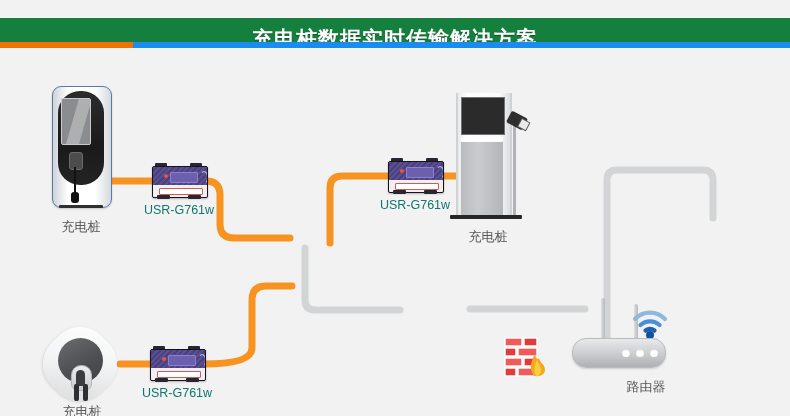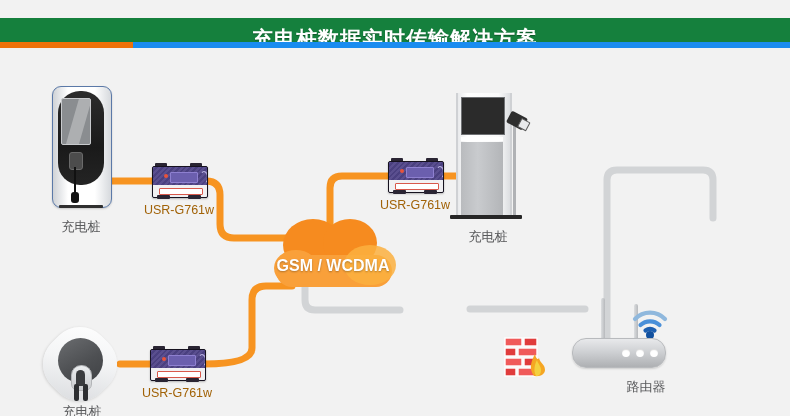--- a/index.html
+++ b/index.html
@@ -191,21 +191,21 @@
     position:absolute;left:682px;top:170px;width:62px;height:56px;border-radius:5px;
     background:linear-gradient(180deg,#fdfdfd 0%,#f3f3f4 100%);
     border:1px solid #c4c6c9;
     box-shadow:0 1px 3px rgba(0,0,0,.13);
     display:flex;flex-direction:column;align-items:center;justify-content:center;
     color:#6a6c6f;font-size:13px;line-height:19px;
   }
 
   
   .caption{position:absolute;text-align:center;color:#58595b;font-size:13px;white-space:nowrap;}
-  .caption-en{position:absolute;text-align:center;color:#a16207;font-size:12.5px;white-space:nowrap;}
+  .caption-en{position:absolute;text-align:center;color:#0f766e;font-size:12.5px;white-space:nowrap;}
 </style>
 </head>
 <body>
 
 <div class="stage">
 
   <div class="header">
     <div class="header-title">充电桩数据实时传输解决方案</div>
   </div>
   <div class="accent-bar"></div>
@@ -227,32 +227,20 @@
       <path d="M206 133 Q220 133 220 147 L220 176 Q220 190 234 190 L290 190" stroke="#f79421" stroke-width="7" fill="none" stroke-linecap="round" stroke-linejoin="round"></path>
 
       <path d="M330 195 L330 140 Q330 128 342 128 L388 128" stroke="#f79421" stroke-width="7" fill="none" stroke-linecap="round" stroke-linejoin="round"></path>
       <path d="M442 128 L470 128" stroke="#f79421" stroke-width="7" fill="none" stroke-linecap="round"></path>
 
       <path d="M120 316 L150 316" stroke="#f79421" stroke-width="7" fill="none" stroke-linecap="round"></path>
 
       <path d="M204 316 Q252 316 252 300 L252 252 Q252 238 266 238 L292 238" stroke="#f79421" stroke-width="7" fill="none" stroke-linecap="round" stroke-linejoin="round"></path>
     </svg>
 
-    <div class="cloud" style="left:258px;top:165px;width:150px;height:80px;">
-      <svg width="150" height="80" viewBox="0 0 150 80">
-        <g>
-          <ellipse cx="55" cy="32" rx="30" ry="26" fill="#f68b1f"></ellipse>
-          <ellipse cx="92" cy="30" rx="27" ry="24" fill="#f68b1f"></ellipse>
-          <rect x="18" y="42" width="116" height="32" rx="16" fill="#f9a03a"></rect>
-          <ellipse cx="112" cy="52" rx="26" ry="20" fill="#fbb040" opacity=".85"></ellipse>
-          <ellipse cx="38" cy="55" rx="22" ry="18" fill="#f9a03a"></ellipse>
-        </g>
-      </svg>
-      <div class="cloud-label" style="top:44px;font-size:16px;">GSM / WCDMA</div>
-    </div>
 
 
     <div class="wall-charger">
       <div class="wc-body"></div>
       <div class="wc-black"></div>
       <div class="wc-screen"></div>
       <div class="wc-socket"></div>
       <div class="wc-cable"></div>
       <div class="wc-plug"></div>
       <div class="wc-base"></div>

